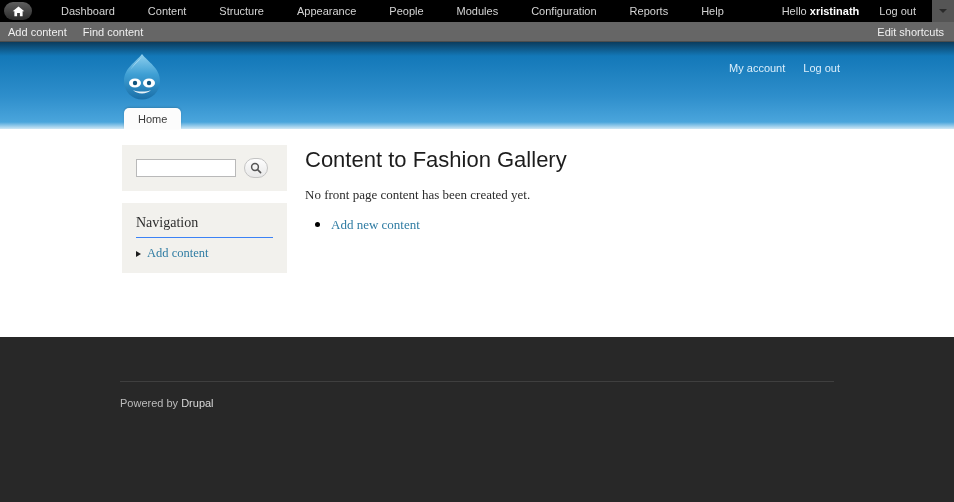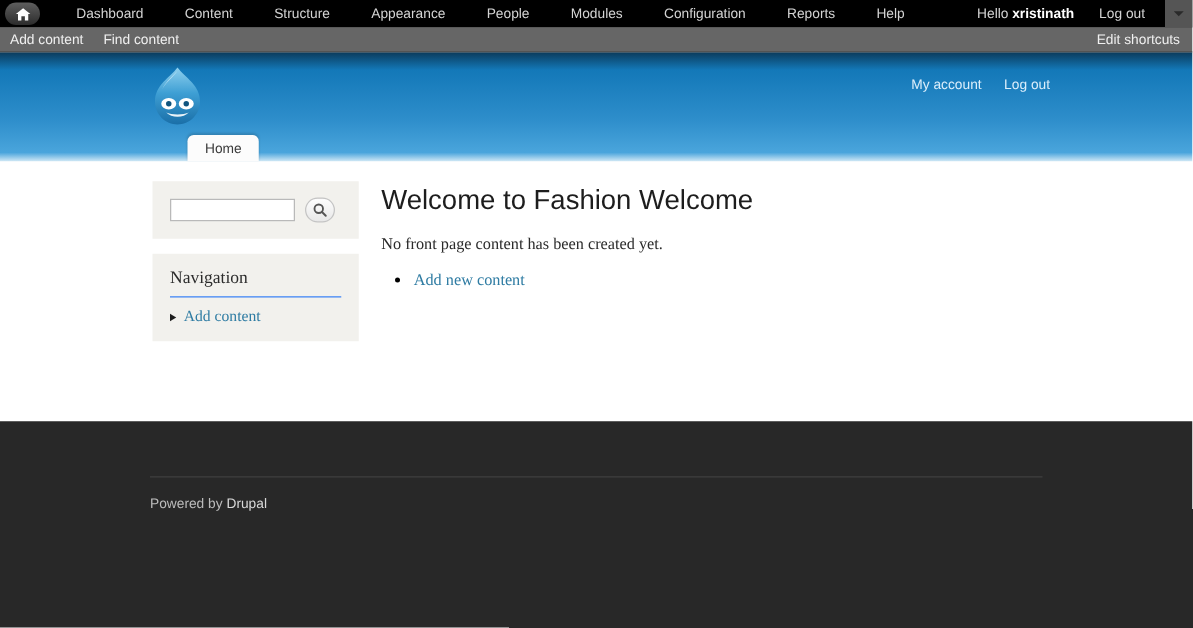--- a/index.html
+++ b/index.html
@@ -122,21 +122,20 @@
     display: flex;
   }
   .tab-item {
     background: #fcfcfc;
     border-radius: 5px 5px 0 0;
     padding: 5px 14px 4px 14px;
     font-size: 11px;
     color: #3a3a3a;
     box-shadow: 0 -1px 2px rgba(0,0,0,.15);
     cursor: default;
-    margin-left: 26px;
   }
 
   
   #page-body {
     height: 208px;
     background: #ffffff;
     display: flex;
     padding-top: 16px;
   }
   #sidebar {
@@ -329,21 +328,21 @@
         <li>
           <span class="tri-bullet"></span>
           <a>Add content</a>
         </li>
       </ul>
     </div>
 
   </div>
 
   <div id="main-content">
-    <h1 id="page-title">Welcome to Fashion Welcome</h1>
+    <h1 id="page-title">Content to Fashion Gallery</h1>
     <p id="empty-message">No front page content has been created yet.</p>
     <ul id="content-actions">
       <li>
         <a>Add new content</a>
       </li>
     </ul>
   </div>
 
 </div>
 

